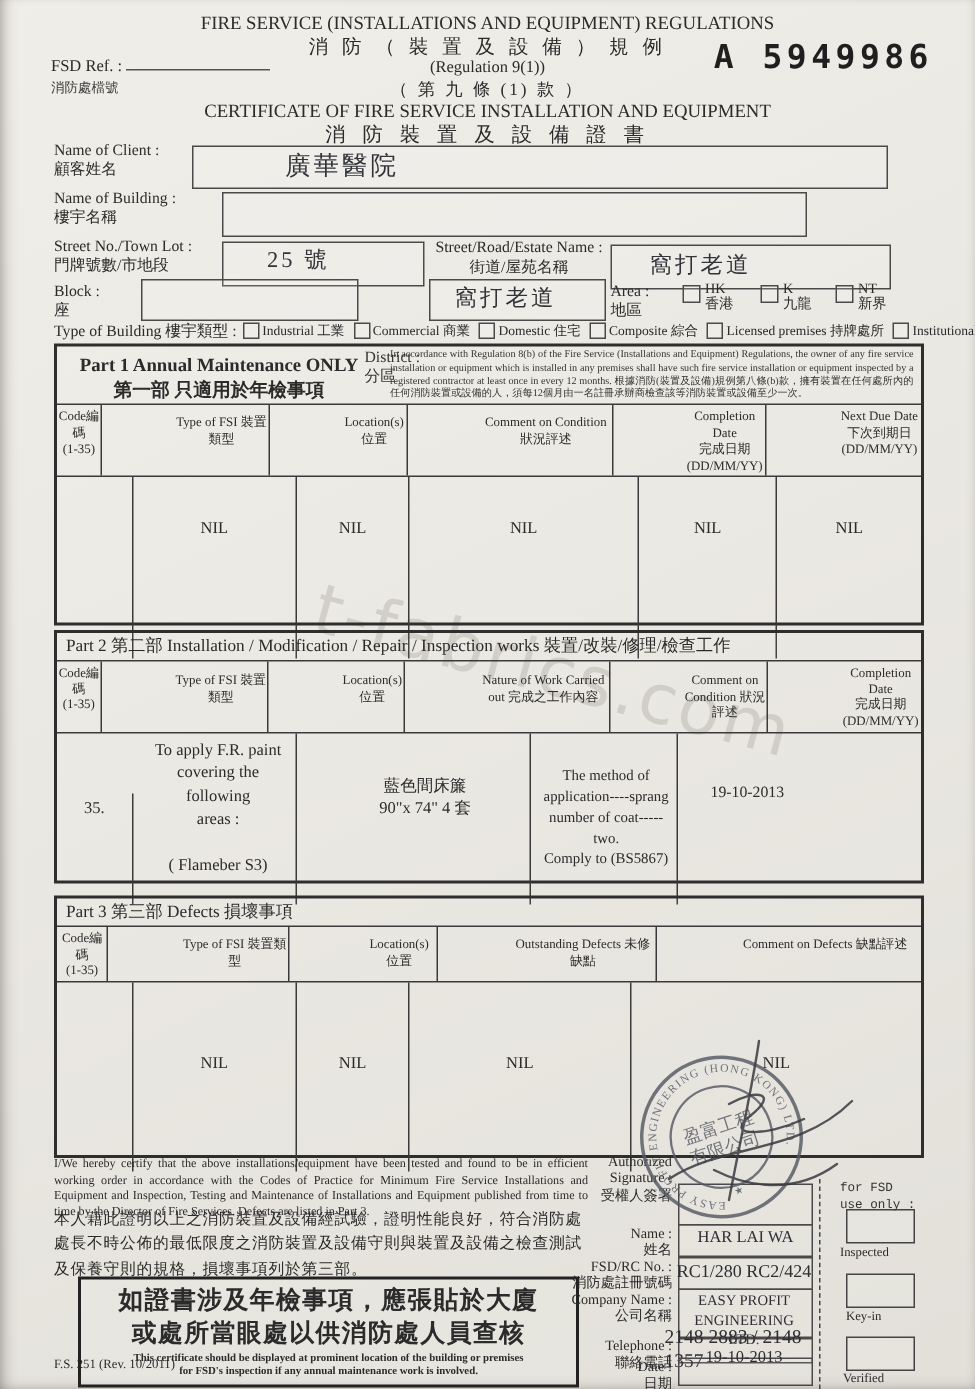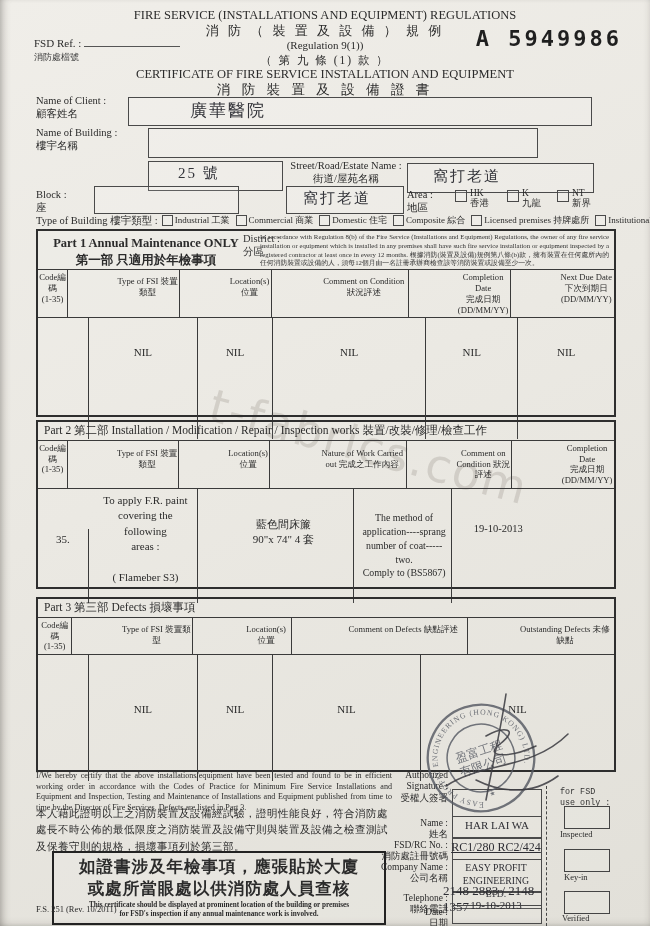--- a/index.html
+++ b/index.html
@@ -74,21 +74,21 @@
   .form-no{top:904px;left:36px;font-size:8.5px;}
   .sig-label{font-size:9.5px;text-align:right;line-height:1.2;}
   .sigbox{border:1.2px solid #4a4a4a;background:rgba(255,255,255,.08);}
   .lab-auth{top:770px;left:380px;width:68px;text-align:right;}
   .box-auth{top:789px;left:452px;width:88px;height:26px;}
   .lab-name{top:818px;left:380px;width:68px;}
   .box-name{top:816px;left:452px;width:88px;height:20px;}
   .val-name{top:819px;left:456px;width:82px;text-align:center;font-size:11px;}
   .lab-rc{top:840px;left:368px;width:80px;}
   .box-rc{top:838px;left:452px;width:88px;height:20px;}
-  .val-rc{top:840px;left:450px;width:92px;text-align:center;font-size:12px;text-decoration:underline;}
+  .val-rc{top:840px;left:450px;width:92px;text-align:center;font-size:12px;}
   .lab-company{top:862px;left:368px;width:80px;}
   .box-company{top:859px;left:452px;width:88px;height:31px;}
   .val-company{top:861px;left:452px;width:88px;text-align:center;font-size:9.8px;line-height:1.35;}
   .lab-tel{top:893px;left:380px;width:68px;}
   .box-tel{top:892px;left:452px;width:88px;height:15px;}
   .val-tel{top:883px;left:443px;width:110px;text-align:left;font-size:13px;}
   .lab-date{top:907px;left:380px;width:68px;}
   .box-date{top:905px;left:452px;width:88px;height:17px;}
   .val-date{top:899px;left:452px;width:88px;text-align:center;font-size:11px;}
   .stamped{font-family:"Liberation Serif",serif;color:#2e2e34;}
@@ -130,20 +130,22 @@
 
   <div class="abs flabel pre row-client">Name of Client :
 顧客姓名</div>
   <div class="abs fbox box-client"></div>
   <div class="abs handwrite val-client">廣華醫院</div>
 
   <div class="abs flabel pre row-building">Name of Building :
 樓宇名稱</div>
   <div class="abs fbox box-building"><span></span></div>
 
+  <div class="abs flabel pre row-street">Street No./Town Lot :
+門牌號數/市地段</div>
   <div class="abs fbox box-streetno"></div>
   <div class="abs handwrite val-streetno">25 號</div>
   <div class="abs flabel pre lab-streetname">Street/Road/Estate Name :
 街道/屋苑名稱</div>
   <div class="abs fbox box-streetname"></div>
   <div class="abs handwrite val-streetname">窩打老道</div>
 
   <div class="abs flabel pre row-block">Block :
 座</div>
   <div class="abs fbox box-block box-block abs" style="top:186px;left:94px;width:143px;height:26px;"><span></span></div>
@@ -251,22 +253,22 @@
     </div>
   </div>
 
   <div class="abs partbox p3">
     <div class="p3-title">Part 3 第三部  Defects 損壞事項</div>
     <div class="thead">
       <div class="cell pre" style="width:8.8%;">Code編碼
 (1-35)</div>
       <div class="cell" style="width:19%;padding-top:6px;">Type of FSI  裝置類型</div>
       <div class="cell" style="width:13%;padding-top:6px;">Location(s)位置</div>
+      <div class="cell" style="width:25.7%;padding-top:6px;">Outstanding Defects 未修缺點</div>
       <div class="cell" style="width:33.5%;padding-top:6px;">Comment on Defects    缺點評述</div>
-      <div class="cell" style="width:25.7%;padding-top:6px;">Outstanding Defects 未修缺點</div>
     </div>
     <div class="trow" style="height:126px;">
       <div class="cell nil-p3" style="width:8.8%;"></div>
       <div class="cell nil-p3" style="width:19%;">NIL</div>
       <div class="cell nil-p3" style="width:13%;">NIL</div>
       <div class="cell nil-p3" style="width:25.7%;">NIL</div>
       <div class="cell nil-p3" style="width:33.5%;">NIL</div>
     </div>
   </div>
 

